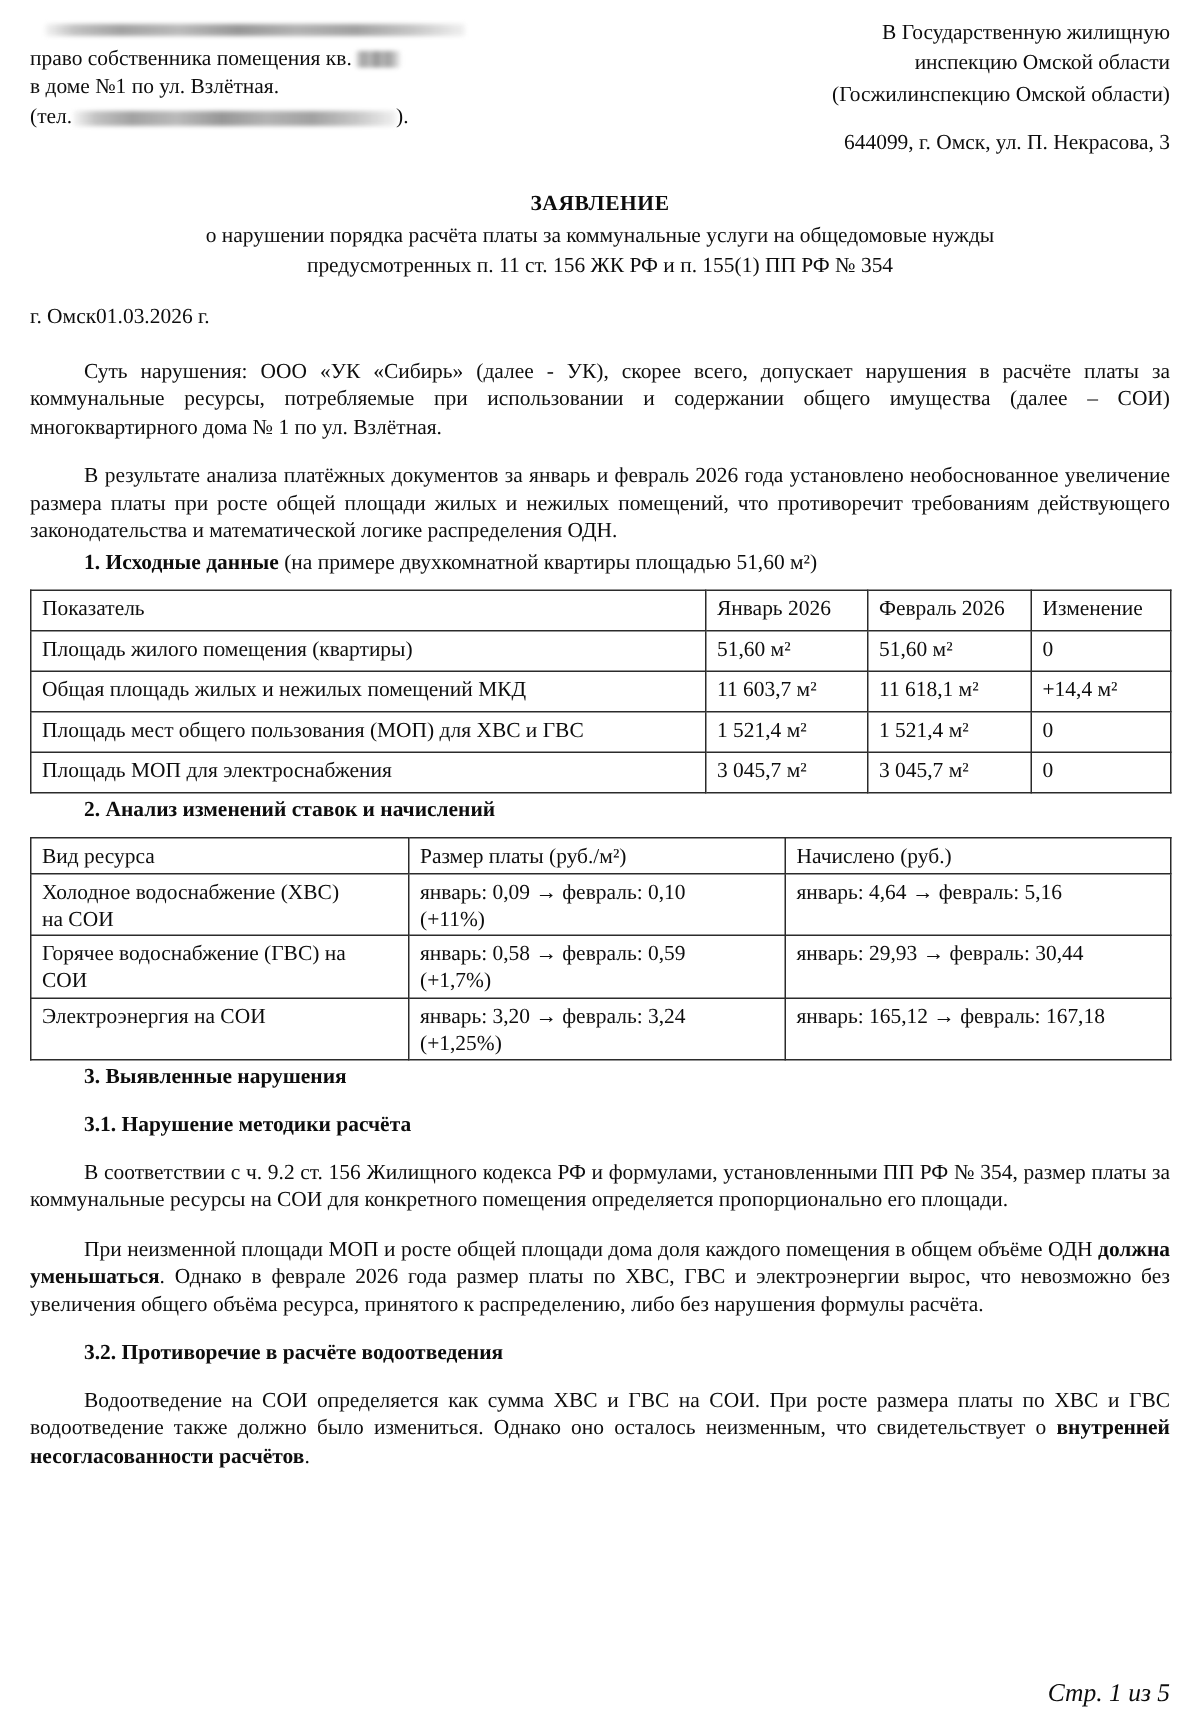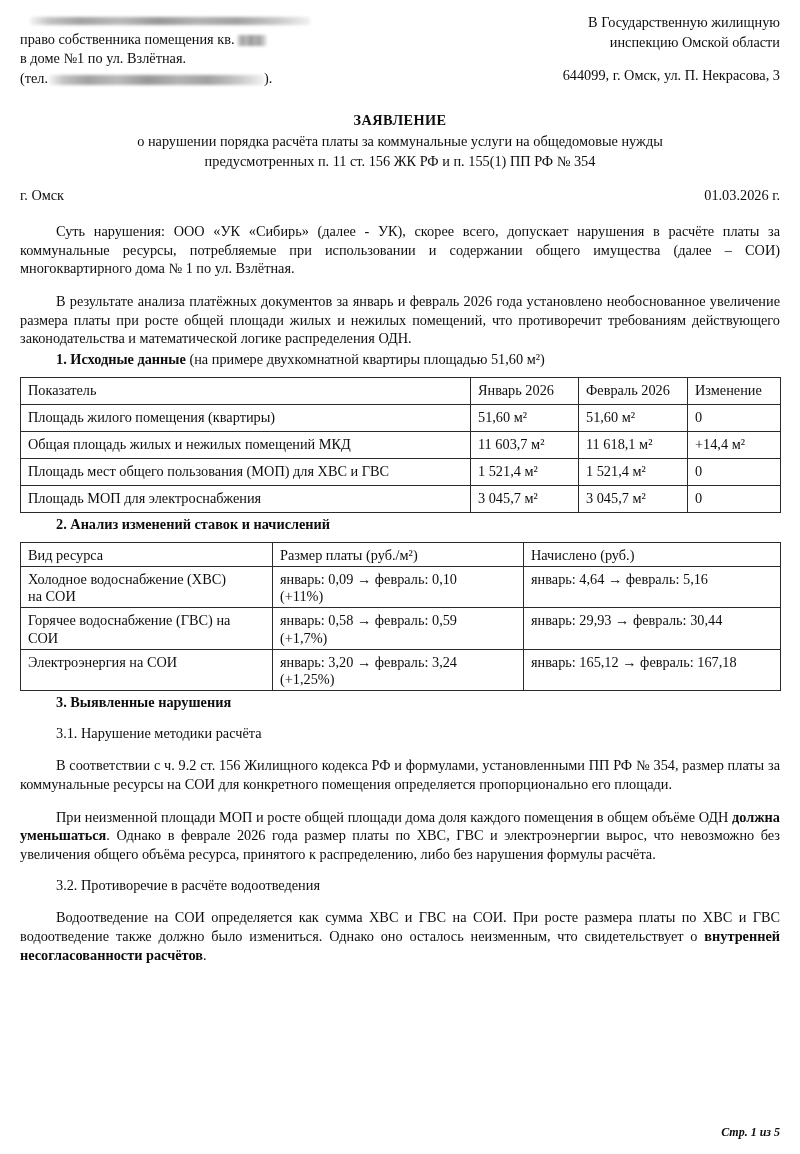--- a/index.html
+++ b/index.html
@@ -73,21 +73,21 @@
   }
   .doc-title {
     font-weight: bold;
     letter-spacing: .4px;
     margin-bottom: 2px;
   }
   .subtitle-line { line-height: 1.4; }
 
   .city-date {
     display: flex;
-    justify-content: space-between;
+    justify-content: flex-start;
     margin-top: 15px;
     width: 100%;
   }
 
   
   p.para {
     margin: 14px 0 0 0;
     text-align: justify;
     text-indent: 36px;
     line-height: 1.3;
@@ -95,20 +95,21 @@
   p.para.first { margin-top: 18px; }
   .sec-head {
     margin: 2px 0 0 0;
     text-indent: 36px;
     font-weight: bold;
   }
   .sec-head .reg { font-weight: normal; }
   .sub-head {
     margin: 13px 0 0 0;
     text-indent: 36px;
+    font-weight: bold;
   }
   b.em { font-weight: bold; }
 
   
   table.doc-table {
     border-collapse: collapse;
     width: 760px;
     margin-top: 9px;
     table-layout: fixed;
   }
@@ -132,22 +133,21 @@
   #table-rates col.c2 { width: 257px; }
 
   .cellline { display: block; }
 
   
   .footer {
     position: absolute;
     right: 20px;
     bottom: 14px;
     font-style: italic;
-    font-size: 12px;
-    font-weight: bold;
+    font-size: 17px;
   }
 </style>
 </head>
 <body>
 
 <div class="page">
 
   <div class="header">
 
     <div class="header-left">
@@ -159,20 +159,21 @@
       </div>
       <div class="hl-line">в доме №1 по ул. Взлётная.</div>
       <div class="hl-line">
         <span>(тел.</span><span class="redact redact-tel"></span><span>).</span>
       </div>
     </div>
 
     <div class="header-right">
       <div>В Государственную жилищную</div>
       <div>инспекцию Омской области</div>
+      <div>(Госжилинспекцию Омской области)</div>
       <div class="addr">644099, г. Омск, ул. П. Некрасова, 3</div>
     </div>
 
   </div>
 
   <div class="title-block">
     <div class="doc-title">ЗАЯВЛЕНИЕ</div>
     <div class="subtitle-line">о нарушении порядка расчёта платы за коммунальные услуги на общедомовые нужды</div>
     <div class="subtitle-line">предусмотренных п. 11 ст. 156 ЖК РФ и п. 155(1) ПП РФ № 354</div>
   </div>

